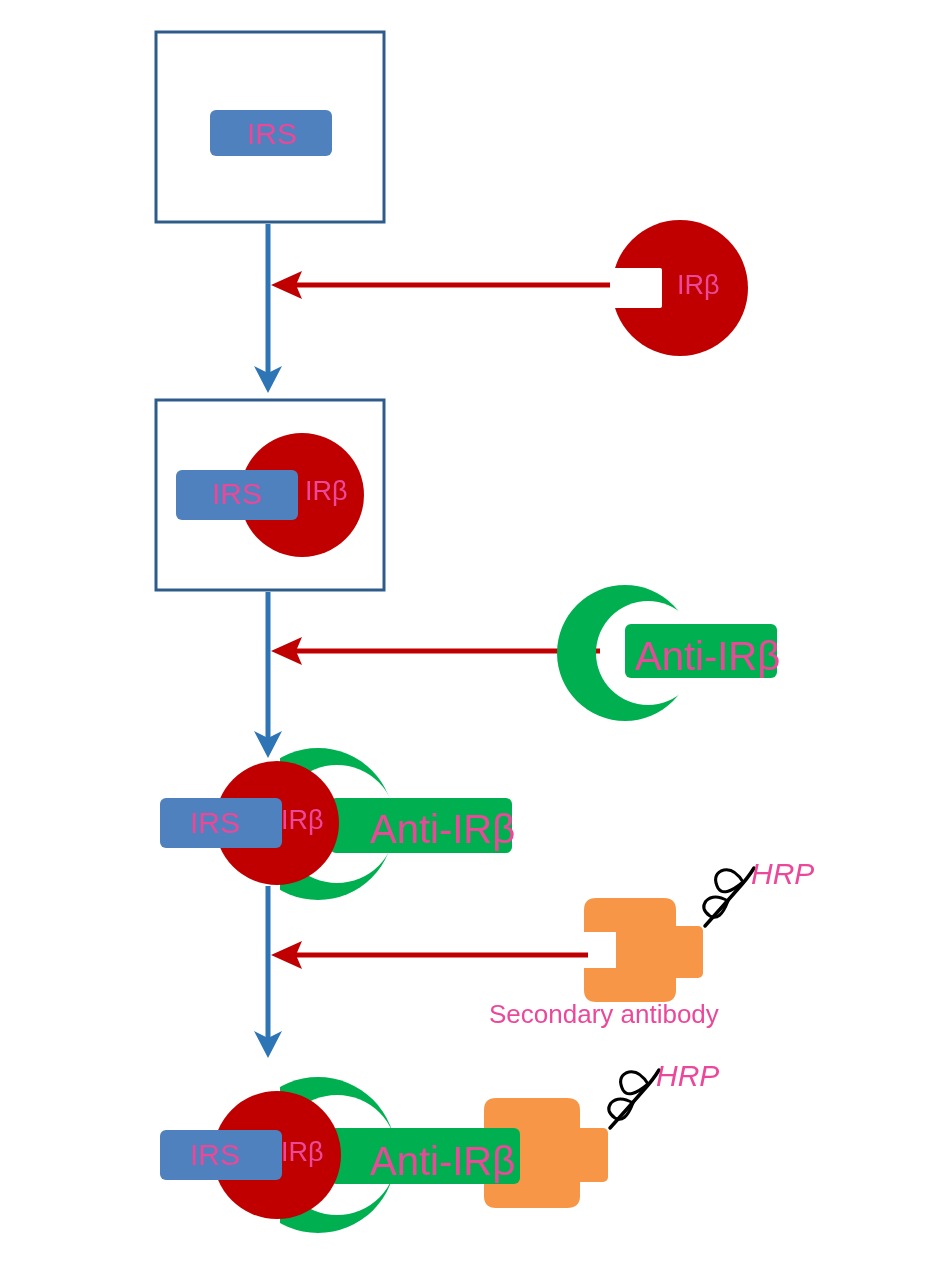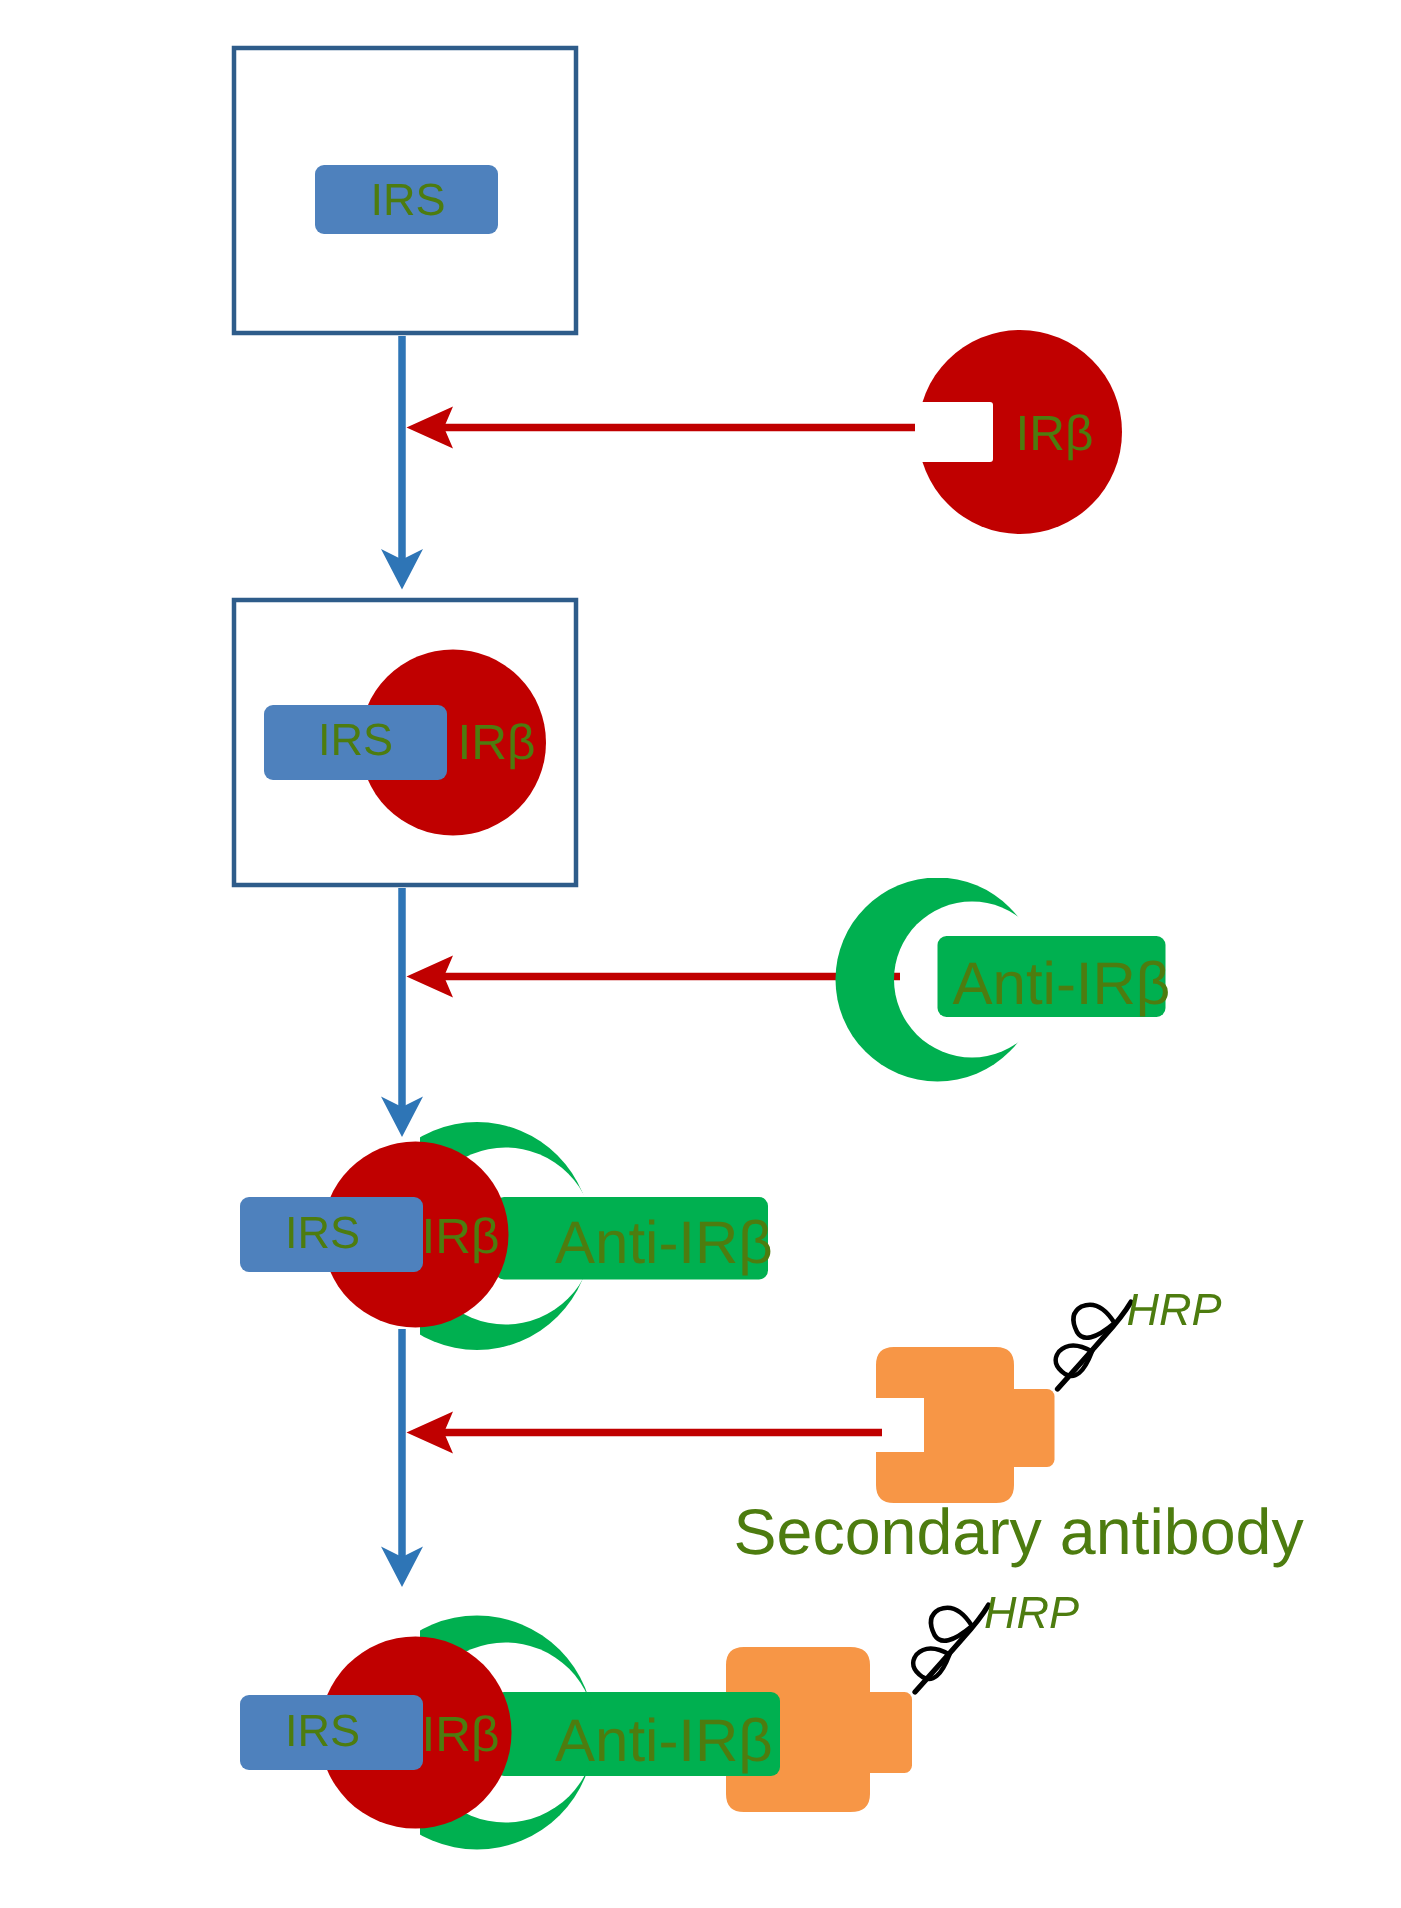--- a/index.html
+++ b/index.html
@@ -19,31 +19,31 @@
   }
   .svg-layer {
     position: absolute;
     left: 0;
     top: 0;
     width: 934px;
     height: 1272px;
   }
   .lbl {
     position: absolute;
-    color: #4d7c0f;
+    color: #ec4899;
     font-family: "Liberation Sans", sans-serif;
     white-space: nowrap;
     line-height: 1;
     pointer-events: none;
   }
   .lbl-irs       { font-size: 30px; }
-  .lbl-irb       { font-size: 33px; }
+  .lbl-irb       { font-size: 27px; }
   .lbl-anti      { font-size: 40px; }
   .lbl-hrp       { font-size: 30px; font-style: italic; }
-  .lbl-secondary { font-size: 43px; text-align: center; }
+  .lbl-secondary { font-size: 26px; text-align: center; }
 </style>
 </head>
 <body>
 
 <div id="canvas">
 
   <svg class="svg-layer" viewBox="0 0 934 1272" xmlns="http://www.w3.org/2000/svg">
     <defs>
 
       <mask id="notch-mask-1" maskUnits="userSpaceOnUse" x="590" y="220" width="180" height="140">

